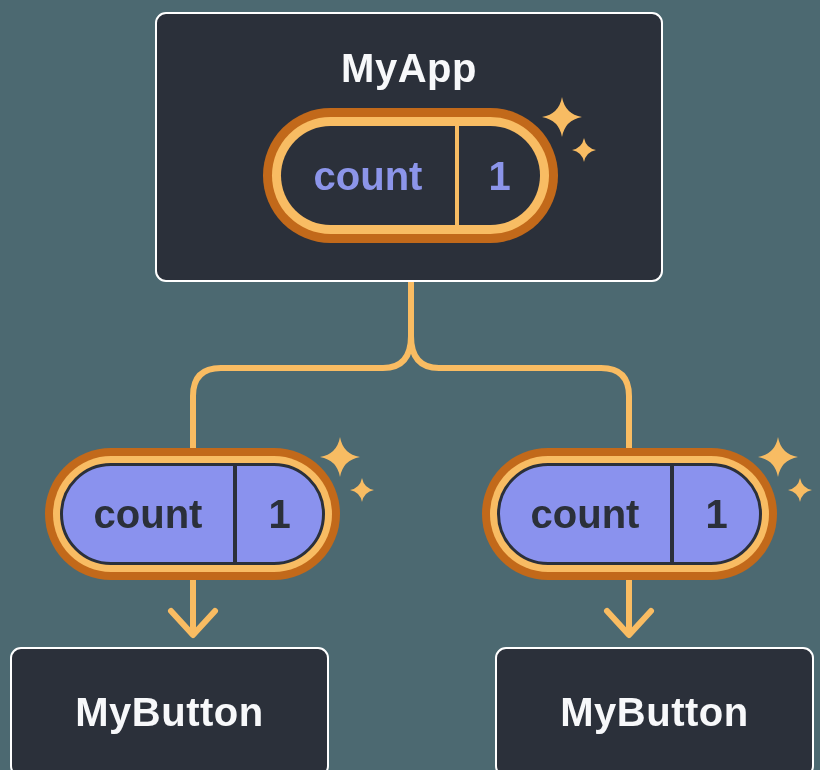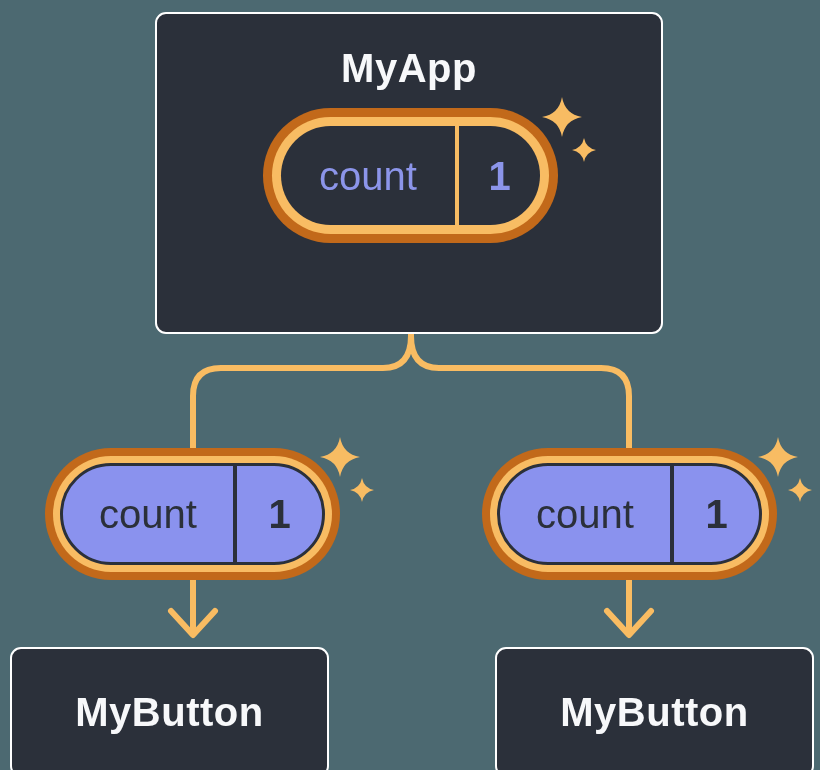--- a/index.html
+++ b/index.html
@@ -40,21 +40,21 @@
     stroke-linecap: round;
     stroke-linejoin: round;
   }
   .card {
     position: absolute;
     background: var(--card-bg);
     border: 2px solid var(--card-border);
     border-radius: 11px;
     z-index: 2;
   }
-  .root-card { left: 155px; top: 12px; width: 508px; height: 322px; }
+  .root-card { left: 155px; top: 12px; width: 508px; height: 270px; }
   .child-card {
     top: 647px; width: 319px; height: 130px;
     display: flex; align-items: center; justify-content: center;
   }
   .child-card.left  { left: 10px; }
   .child-card.right { left: 495px; }
   .card-title {
     color: var(--card-text);
     font-size: 40px;
     font-weight: 600;
@@ -70,21 +70,21 @@
     position: absolute;
     display: flex;
     align-items: stretch;
     z-index: 3;
   }
   .pill-label, .pill-value {
     display: flex; align-items: center; justify-content: center;
     font-size: 40px;
     line-height: 1;
   }
-  .pill-label { width: 172px; font-weight: 400; }
+  .pill-label { width: 172px; font-weight: 700; }
   .pill-value { flex: 1; font-weight: 700; }
   .pill-divider { width: 4px; }
   
   .state-pill {
     left: 281px; top: 126px; width: 259px; height: 99px;
     background: var(--card-bg);
     border-radius: 50px;
     box-shadow: 0 0 0 9px var(--ring-inner), 0 0 0 18px var(--ring-outer);
   }
   .state-pill .pill-label { width: 174px; }

